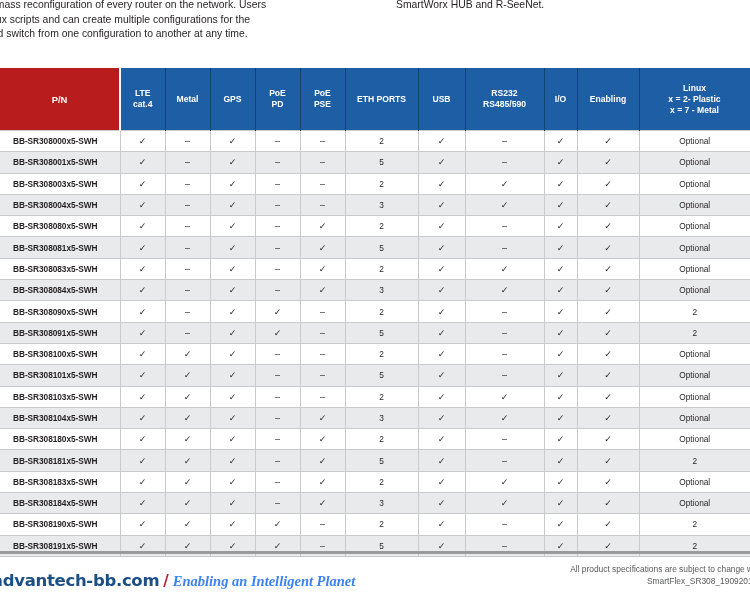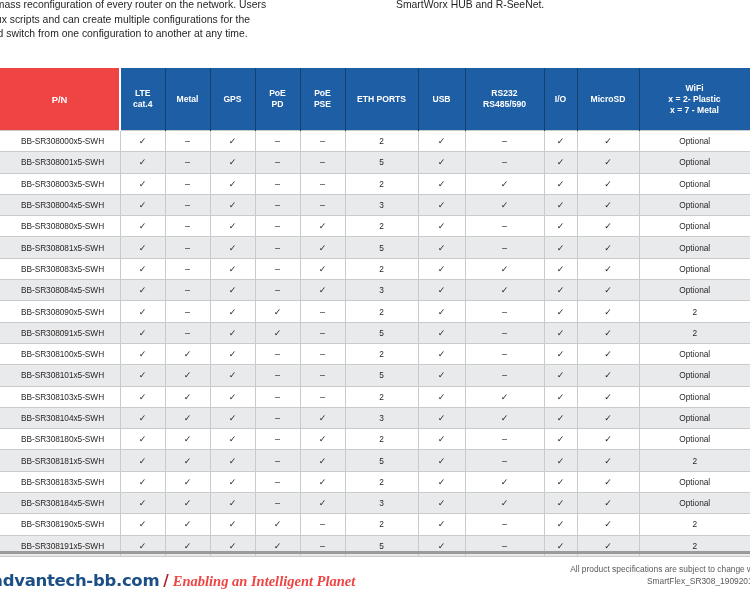--- a/index.html
+++ b/index.html
@@ -63,42 +63,42 @@
     font-weight: bold;
     line-height: 11px;
     height: 62px;
     vertical-align: middle;
     text-align: center;
     background: #1d5ea4;
     border-left: 1px solid #d9e2ec;
     border-right: 1px solid #14426f;
   }
   thead th.pn-head {
-    background: #ef4444;
+    background: #b91c1c;
     border-left: none;
     border-right: 2px solid #ffffff;
     text-align: center;
     font-size: 9.4px;
     margin-left: 28px;
   }
   thead th .hl { display: block; }
 
   tbody td {
     font-size: 8.3px;
     height: 20.3px;
     text-align: center;
     vertical-align: middle;
     color: #231f20;
     border-bottom: 1px solid #c9cacb;
     border-left: 1px solid #c9cacb;
   }
   tbody td.pn-cell {
     text-align: left;
-    padding-left: 21px;
-    font-weight: normal;
+    padding-left: 13px;
+    font-weight: bold;
     font-size: 8.3px;
     letter-spacing: -0.05px;
     border-left: none;
   }
   tbody tr.alt td {
     background: #e9eaeb;
   }
   tbody tr.plain td {
     background: #ffffff;
   }
@@ -148,21 +148,21 @@
     font-size: 15px;
     font-weight: bold;
     color: #b31b2c;
     padding: 0 4px;
   }
   .brand-tag {
     font-family: "Liberation Serif", serif;
     font-style: italic;
     font-weight: bold;
     font-size: 14.5px;
-    color: #ef4444;
+    color: #3b82f6;
   }
   .disclaimer {
     position: absolute;
     right: -12px;
     top: 3px;
     text-align: right;
     width: 420px;
   }
   .disclaimer div {
     font-size: 8.4px;
@@ -230,24 +230,24 @@
         <span class="hl">USB</span>
       </th>
       <th>
         <span class="hl">RS232</span>
         <span class="hl">RS485/590</span>
       </th>
       <th>
         <span class="hl">I/O</span>
       </th>
       <th>
-        <span class="hl">MicroSD</span>
-      </th>
-      <th>
-        <span class="hl">WiFi</span>
+        <span class="hl">Enabling</span>
+      </th>
+      <th>
+        <span class="hl">Linux</span>
         <span class="hl">x = 2- Plastic</span>
         <span class="hl">x = 7 - Metal</span>
       </th>
     </tr>
   </thead>
   <tbody id="table-body">
       <tr class="plain">
         <td class="pn-cell">BB-SR308000x5-SWH</td>
         <td><span class="mark-check">✓</span></td>
         <td><span class="mark-dash">–</span></td>

